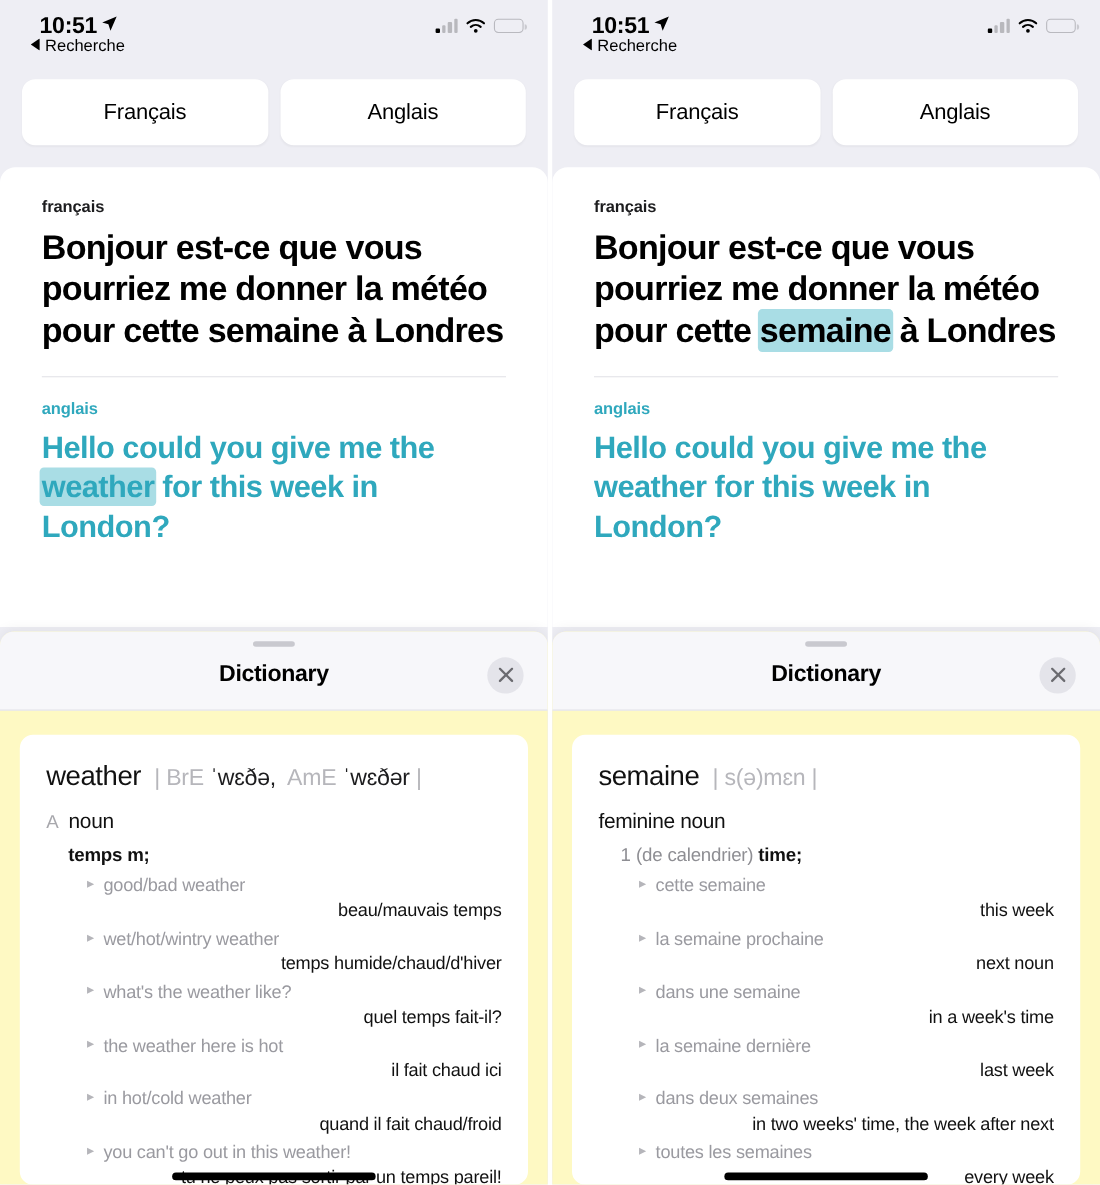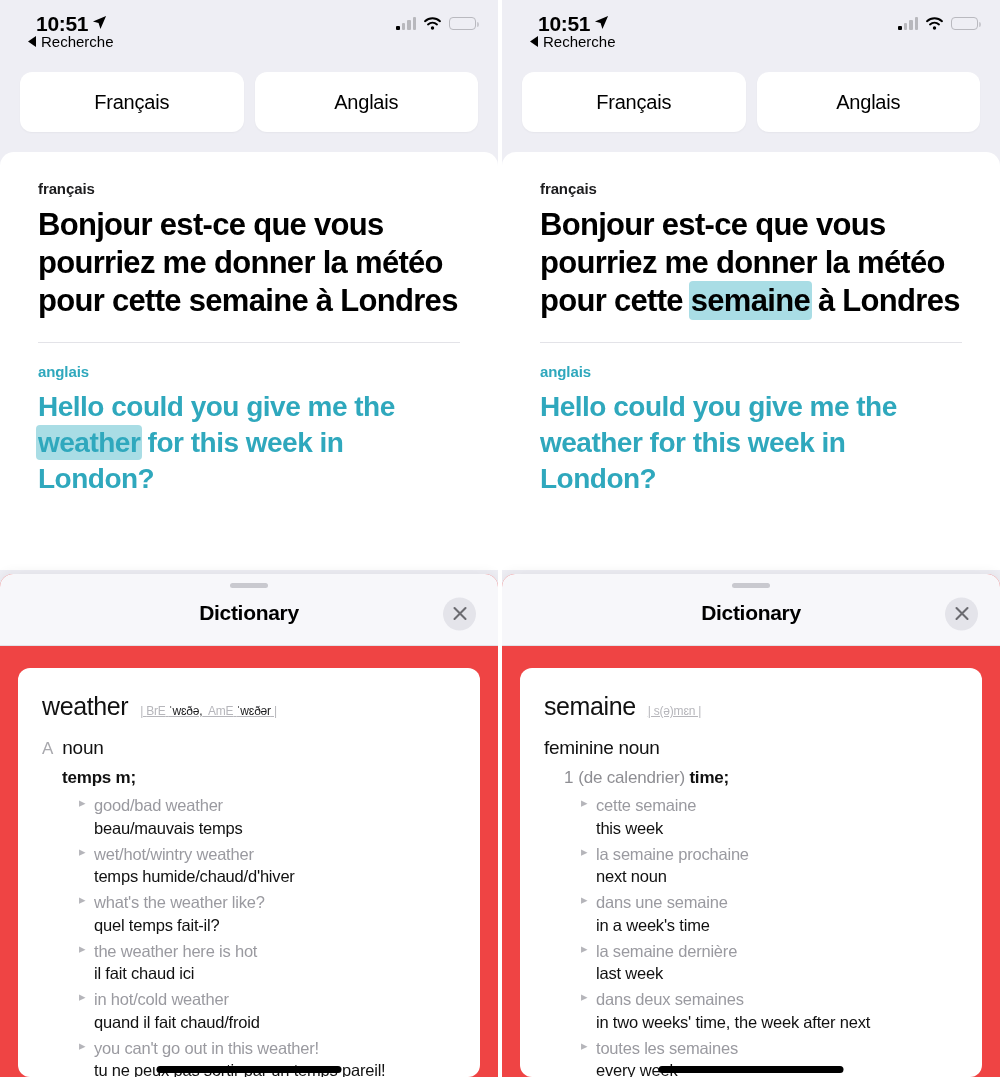--- a/index.html
+++ b/index.html
@@ -96,21 +96,21 @@
     padding: 2px 2px; margin: 0 -2px;
   }
   .divider {
     height: 1px; background: #e3e3e8; margin: 22px 0 20px 0;
   }
 
   
   .dict-sheet {
     position: absolute; left: 0; right: 0; bottom: 0;
     top: 574px;
-    background: #ef4444;
+    background: #fef9c3;
     border-radius: 13px 13px 0 0;
     box-shadow: 0 -2px 12px rgba(0,0,0,0.06);
     overflow: hidden;
   }
   .dict-header {
     position: relative; height: 72px;
     background: #f7f7fa;
     border-bottom: 1px solid #e2e2e8;
     display: flex; align-items: center; justify-content: center;
   }
@@ -133,21 +133,21 @@
   .dict-body { padding: 22px 18px 0 18px; height: calc(100% - 72px); overflow: hidden; }
   .dict-card {
     background: #fff; border-radius: 12px;
     padding: 24px 24px 10px 24px;
     height: 100%;
   }
   .headword-row {
     display: flex; align-items: baseline; gap: 12px; margin-bottom: 16px;
   }
   .headword { font-size: 25px; color: #111; letter-spacing: -0.4px; }
-  .ipa { font-size: 12px; color: #b6b6bb; letter-spacing: -0.2px; text-decoration: underline; }
+  .ipa { font-size: 21px; color: #b6b6bb; letter-spacing: -0.2px; }
   .ipa b { color: #1c1c1e; font-weight: normal; }
 
   .pos-row { display: flex; align-items: baseline; gap: 9px; margin-bottom: 9px; }
   .pos-letter { font-size: 17px; color: #a8a8ad; }
   .pos-name { font-size: 19px; color: #111; letter-spacing: -0.3px; }
 
   .sense { padding-left: 20px; }
   .sense-head { font-size: 17px; color: #111; margin-bottom: 6px; letter-spacing: -0.2px; }
   .sense-head .snum { color: #8e8e93; margin-right: 5px; }
   .sense-head .paren { color: #8e8e93; }
@@ -158,21 +158,21 @@
   .ex-src {
     font-size: 16.5px; color: #9a9aa0; letter-spacing: -0.2px;
     position: relative; padding-left: 15px; line-height: 1.38;
   }
   .ex-src::before {
     content: "\25B8"; position: absolute; left: 0; top: 0;
     color: #b5b5ba; font-size: 13px;
   }
   .ex-tgt {
     font-size: 16.5px; color: #111; letter-spacing: -0.2px;
-    padding-left: 15px; line-height: 1.38;
+    padding-left: 15px; line-height: 1.38; text-align: right;
   }
   .home-indicator {
     position: absolute; bottom: 4px; left: 50%; transform: translateX(-50%);
     width: 185px; height: 7px; border-radius: 4px; background: #000;
   }
 </style>
 </head>
 <body>
 
 <div class="screens">

